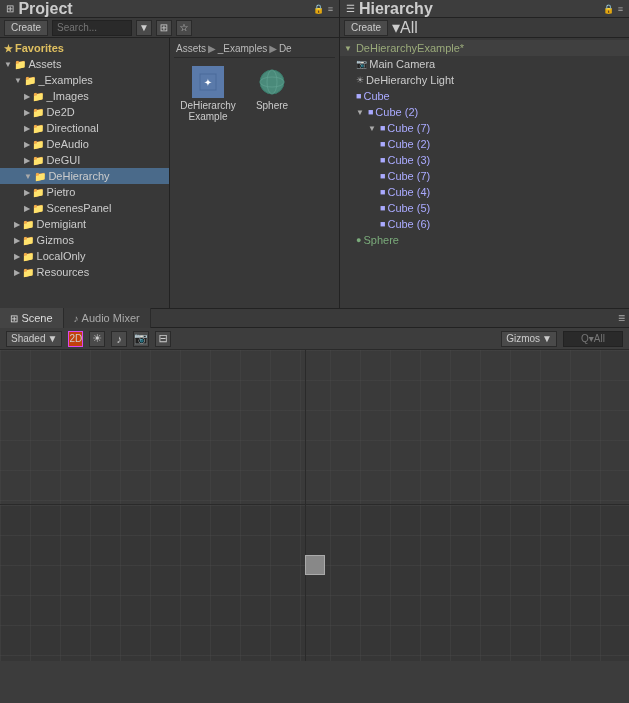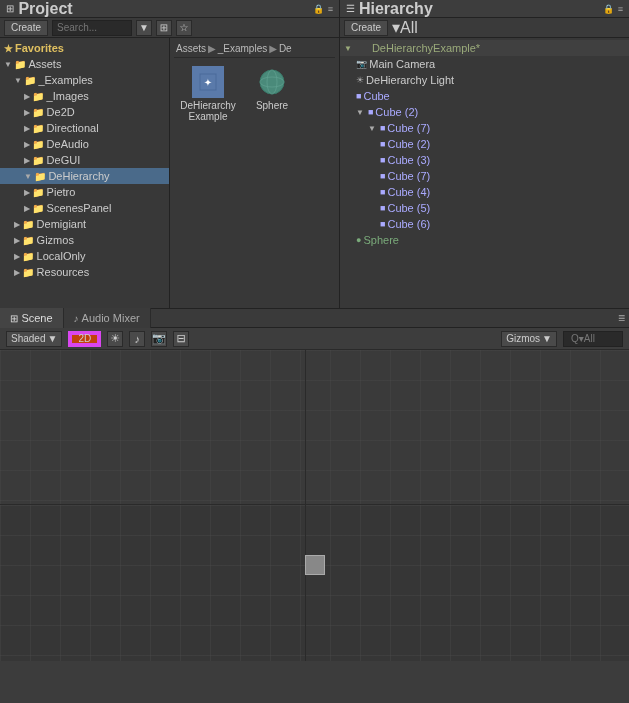--- a/index.html
+++ b/index.html
@@ -255,24 +255,24 @@
       font-size: 10px;
       padding: 1px 4px;
       height: 16px;
       display: flex;
       align-items: center;
       gap: 2px;
       cursor: pointer;
     }
     .toolbar-btn {
       background: #c2410c;
-      border: 4px solid #d946ef;
-      color: #ccc;
-      font-size: 10px;
-      padding: 1px 6px;
+      border: 1px solid #d946ef;
+      color: #ccc;
+      font-size: 10px;
+      padding: 1px 0;
       height: 16px;
       display: flex;
       align-items: center;
       cursor: pointer;
     }
     .toolbar-icon {
       width: 16px;
       height: 16px;
       background: #4a4a4a;
       border: 1px solid #2a2a2a;
@@ -294,21 +294,21 @@
       align-items: center;
       gap: 2px;
       cursor: pointer;
       margin-left: auto;
     }
     .search-all {
       background: #2a2a2a;
       border: 1px solid #222;
       color: #ccc;
       font-size: 10px;
-      padding: 1px 7px;
+      padding: 1px 17px;
       height: 16px;
       width: 60px;
     }
 
     
     .scene-viewport {
       flex: 1;
       background: #3c3c3c;
       position: relative;
       overflow: hidden;
@@ -521,21 +521,21 @@
       </div>
     </div>
     <div class="panel-toolbar">
       <button class="btn-small">Create</button>
       <span style="cursor:pointer;font-size:16px;color:#ccc;">▾All</span>
     </div>
     <div class="hierarchy-content">
 
       <div class="h-item scene-root" style="background:#404040;">
         <span class="arrow" style="color:#9aaa7a;">▼</span>
-        <span style="color:#9aaa7a;margin-left:16px;">DeHierarchyExample*</span>
+        <span style="color:#9aaa7a;">DeHierarchyExample*</span>
       </div>
 
       <div class="h-item h-indent1">
         <span style="font-size:9px;color:#aaa;">📷</span>
         <span style="color:#ccc;">Main Camera</span>
       </div>
 
       <div class="h-item h-indent1">
         <span style="font-size:9px;color:#aaa;">☀</span>
         <span style="color:#ccc;">DeHierarchy Light</span>

